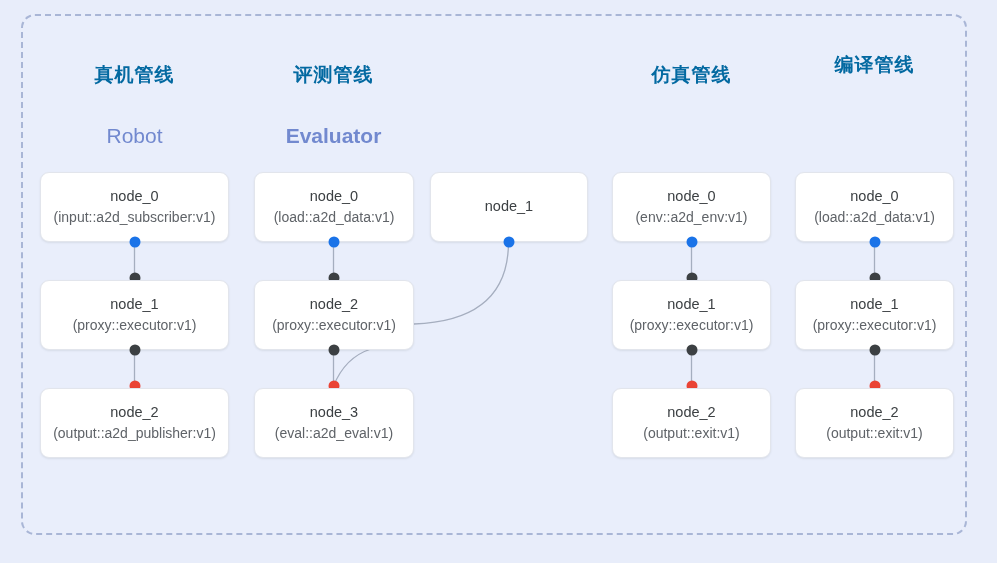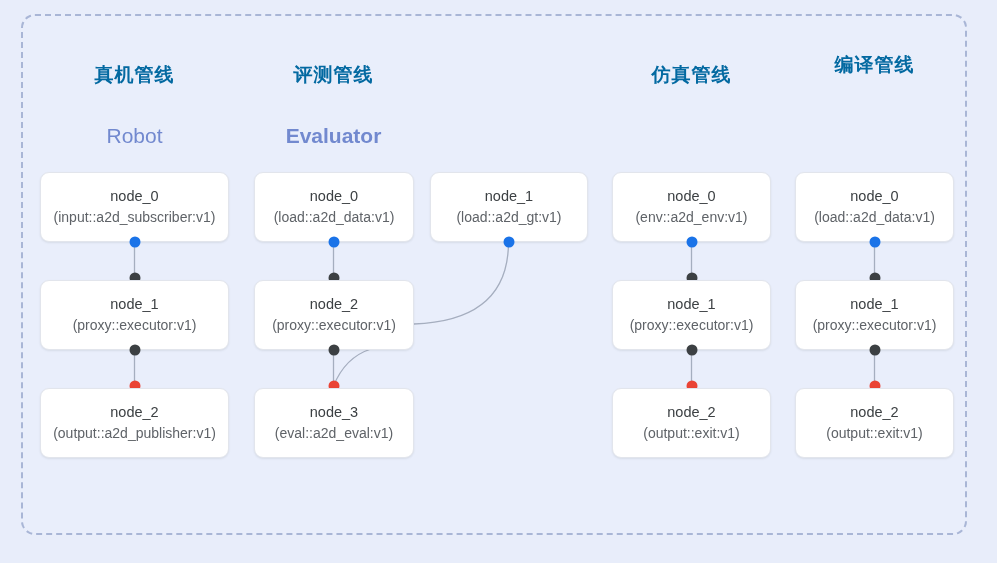--- a/index.html
+++ b/index.html
@@ -148,21 +148,20 @@
   <div class="col-subtitle" style="left:253px; top:124px; width:161px;font-weight:bold;">Evaluator</div>
 
   <div class="node" style="left:254px; top:172px; width:160px; height:70px;">
     <div class="node-id">node_0</div>
     <div class="node-type">(load::a2d_data:v1)</div>
   </div>
   <div class="port port-in" style="left:333.5px; top:242px;"></div>
 
   <div class="node" style="left:430px; top:172px; width:158px; height:70px;">
     <div class="node-id">node_1</div>
-    <div class="node-type">(load::a2d_gt:v1)</div>
   </div>
   <div class="port port-in" style="left:508.5px; top:242px;"></div>
 
   <div class="port port-mid" style="left:333.5px; top:278px;"></div>
   <div class="node" style="left:254px; top:280px; width:160px; height:70px;">
     <div class="node-id">node_2</div>
     <div class="node-type">(proxy::executor:v1)</div>
   </div>
   <div class="port port-mid" style="left:333.5px; top:350px;"></div>
 

